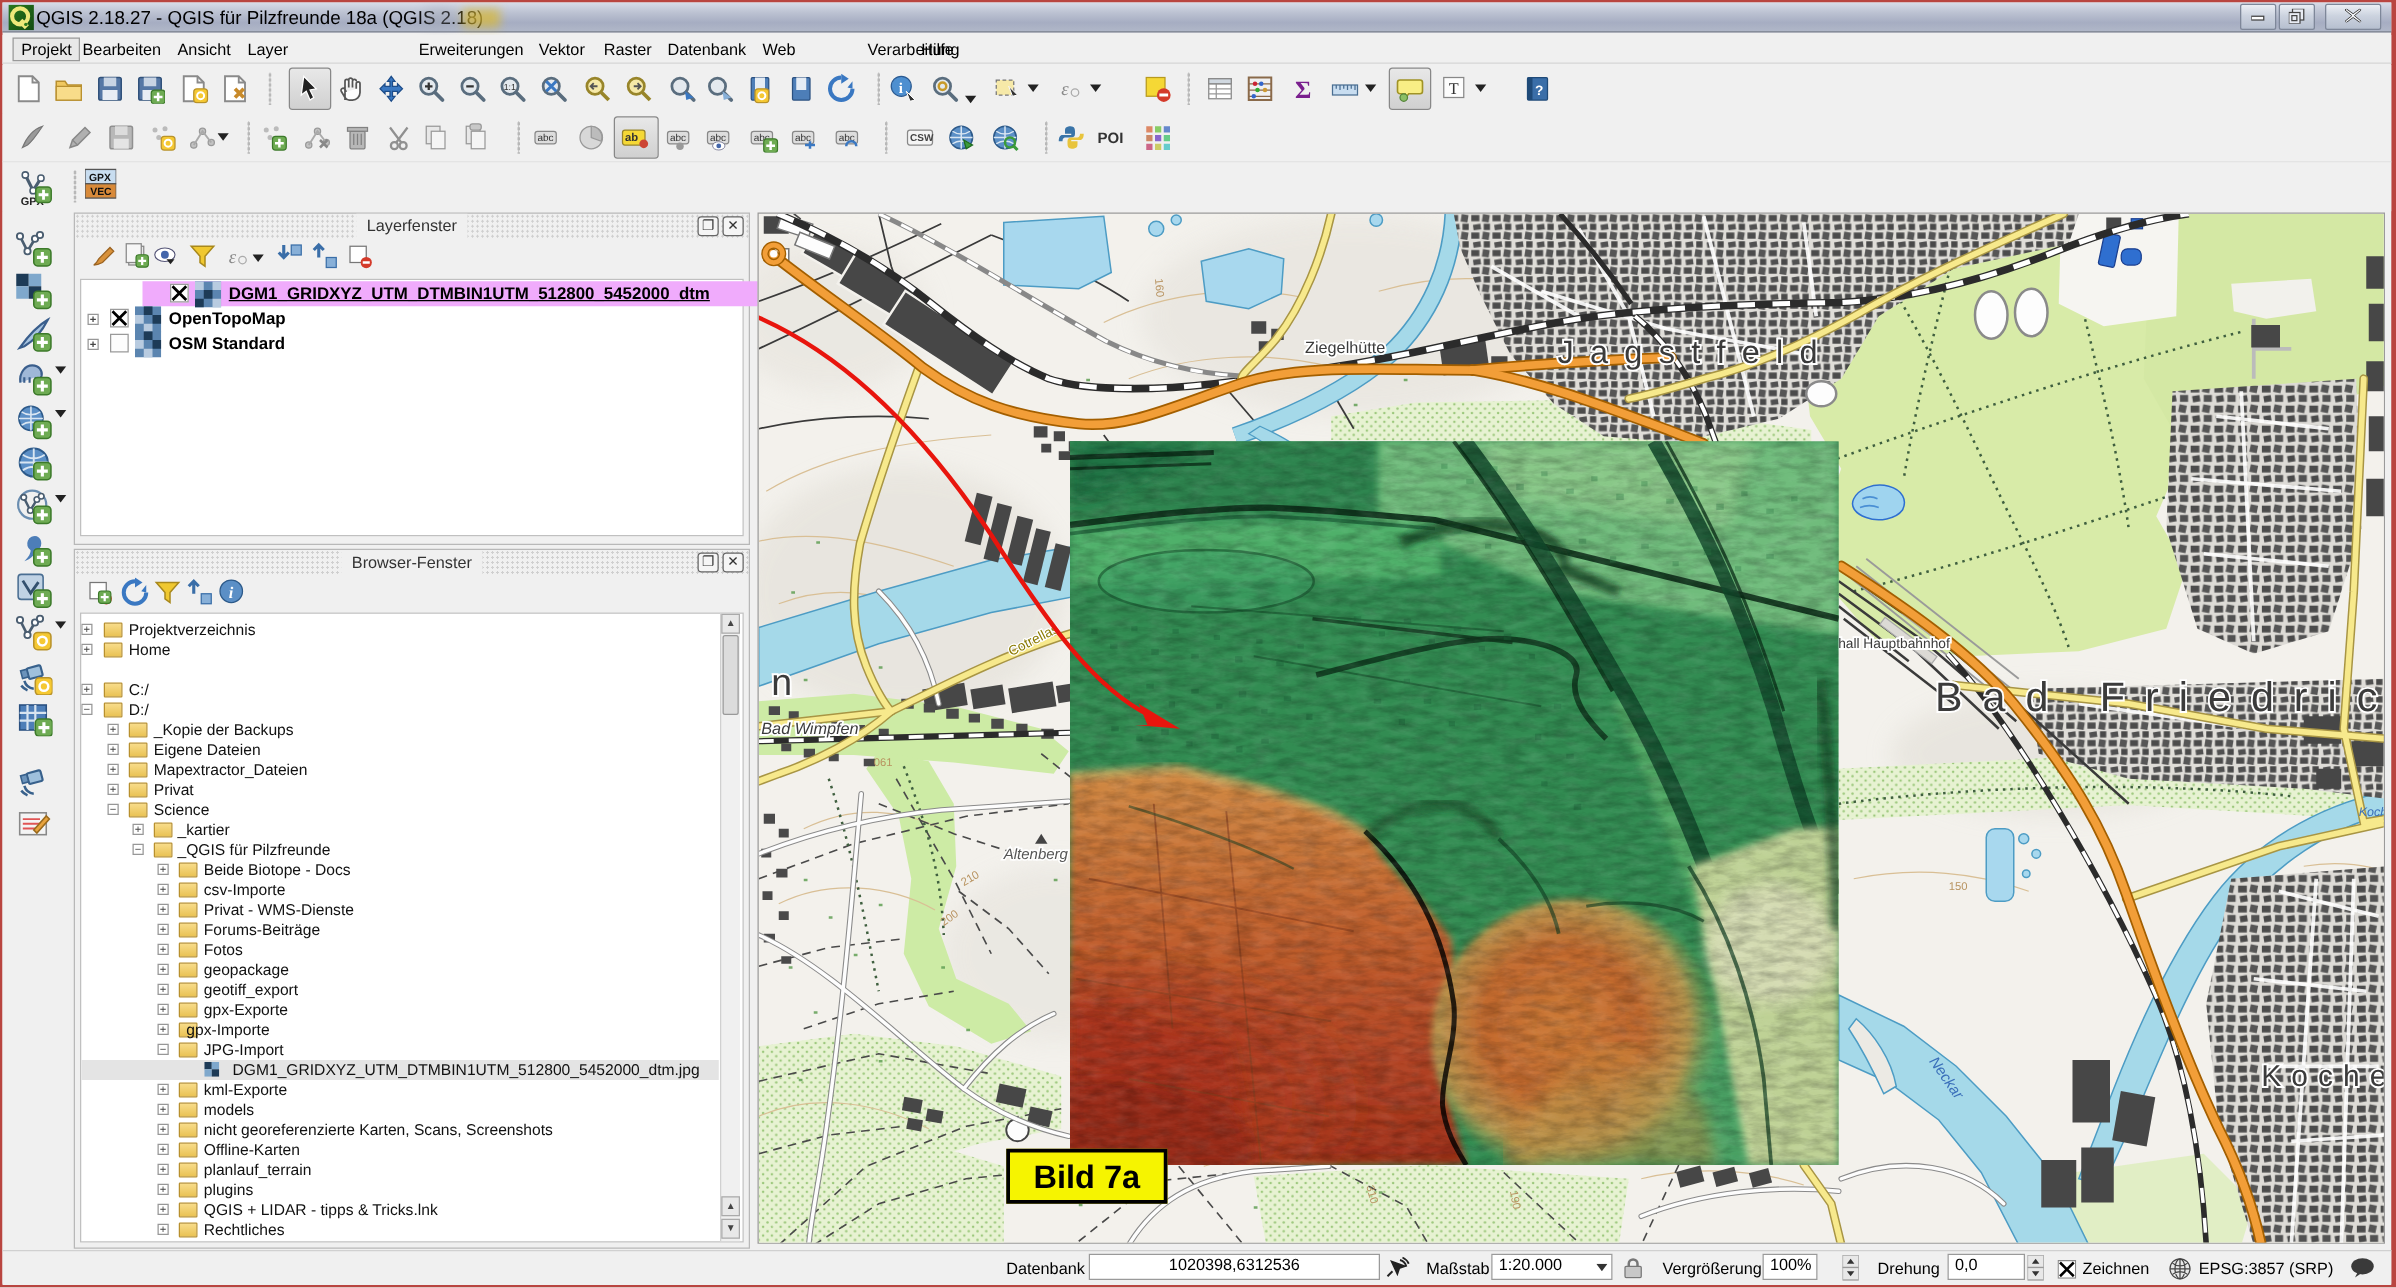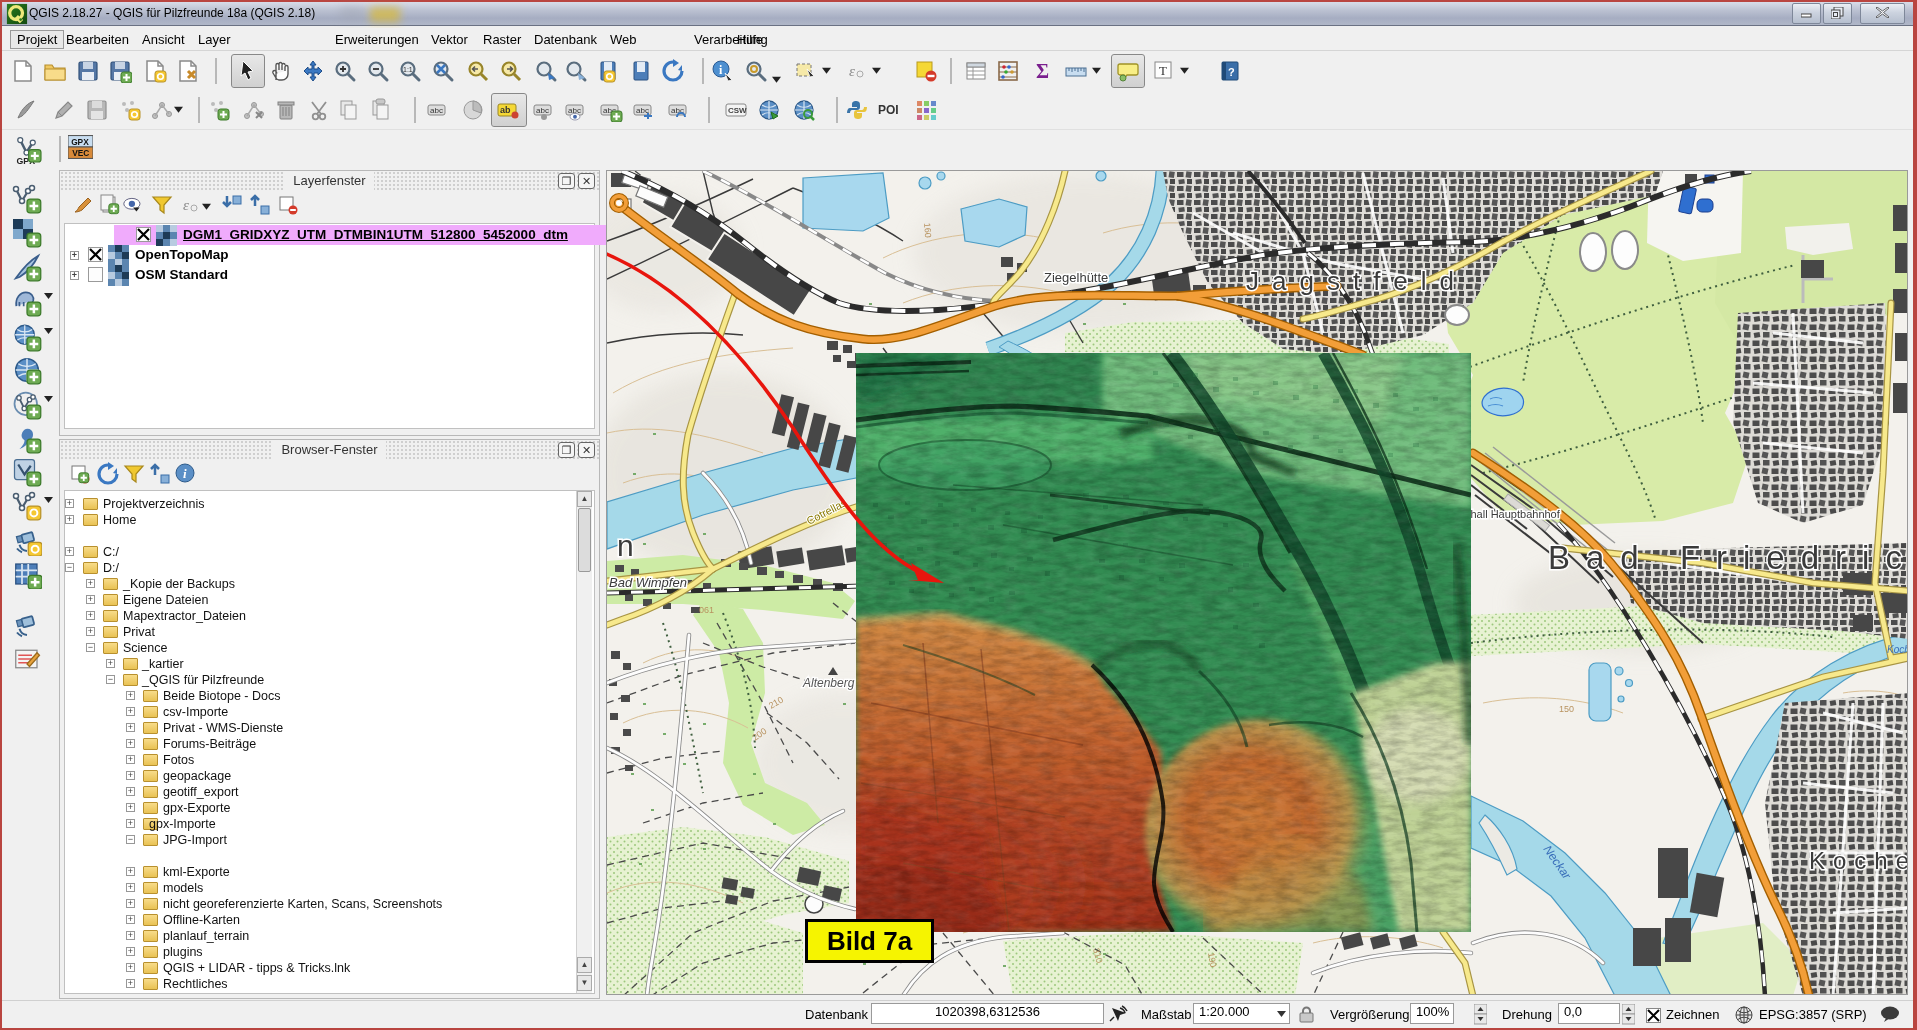--- a/index.html
+++ b/index.html
@@ -3,21 +3,21 @@
 <meta charset="utf-8">
 <style>
 * { margin:0; padding:0; box-sizing:border-box; }
 html,body { width:1917px; height:1030px; overflow:hidden; }
 body { font-family:"Liberation Sans", sans-serif; background:#f0f0f0; position:relative; }
 #win { position:absolute; left:0; top:0; width:1917px; height:1030px; border:2px solid #b94540; border-right:4px solid #b94540; border-bottom:3px solid #b94540; background:#f0f0f0; }
 
 #titlebar { position:absolute; left:0; top:0; width:100%; height:24px;
   background:linear-gradient(#d8dce8 0%, #bcc2d2 35%, #a6adc2 70%, #b0b7c8 100%); border-bottom:1px solid #6a7183; }
 #titlebar .ticon { position:absolute; left:4px; top:1px; width:22px; height:22px; }
-#titlebar .ttext { position:absolute; left:27px; top:4px; font-size:12px; color:#000; }
+#titlebar .ttext { position:absolute; left:27px; top:4px; font-size:15px; color:#000; }
 .winbtn { position:absolute; top:1px; height:21px; width:29px; background:linear-gradient(#eceff5,#ccd3df 45%,#b6bfcf); border:1px solid #7e8799; border-radius:2px; text-align:center; }
 .winbtn svg { margin-top:3px; }
 
 #menubar { position:absolute; left:0; top:26px; width:100%; height:23px; background:#f0f0f0; border-bottom:1px solid #d5d5d5; font-size:13px; }
 #menubar span { position:absolute; top:4px; color:#000; }
 #menuProjekt { border:1px solid #9a9a9a; background:#e8e8e8; padding:1px 6px; }
 
 #tb1 { position:absolute; left:0; top:50px; width:100%; height:39px; background:#f0f0f0; }
 #tb2 { position:absolute; left:0; top:89px; width:100%; height:39px; background:#f0f0f0; border-bottom:1px solid #e0e0e0;}
 #tb3 { position:absolute; left:0; top:128px; width:100%; height:39px; background:#f0f0f0; }
@@ -847,20 +847,27 @@
       <div class="trow" style="top:325px; left:0; width:100%;">
           <div class="expb" style="left:61px">+</div>
           <i class="fo" style="left:78px"></i>
           <span style="position:absolute; left:84px; top:1px;text-align:center;">gpx-Importe</span>
         </div>
       <div class="trow" style="top:341px; left:0; width:100%;">
           <div class="expb" style="left:61px">−</div>
           <i class="fo" style="left:78px"></i>
           <span style="position:absolute; left:98px; top:1px;">JPG-Import</span>
         </div>
+      <div class="trow" style="top:357px; left:0; width:100%;">
+          <div style="position:absolute;left:0;top:0;width:510px;height:16px;background:#e4e4e4;"></div>
+          <svg style="position:absolute;left:98px;top:1px" width="14" height="14" viewBox="0 0 24 24">
+            <use href="#s-check"></use>
+          </svg>
+          <span style="position:absolute; left:121px; top:1px;">DGM1_GRIDXYZ_UTM_DTMBIN1UTM_512800_5452000_dtm.jpg</span>
+        </div>
       <div class="trow" style="top:373px; left:0; width:100%;">
           <div class="expb" style="left:61px">+</div>
           <i class="fo" style="left:78px"></i>
           <span style="position:absolute; left:98px; top:1px;">kml-Exporte</span>
         </div>
       <div class="trow" style="top:389px; left:0; width:100%;">
           <div class="expb" style="left:61px">+</div>
           <i class="fo" style="left:78px"></i>
           <span style="position:absolute; left:98px; top:1px;">models</span>
         </div>

